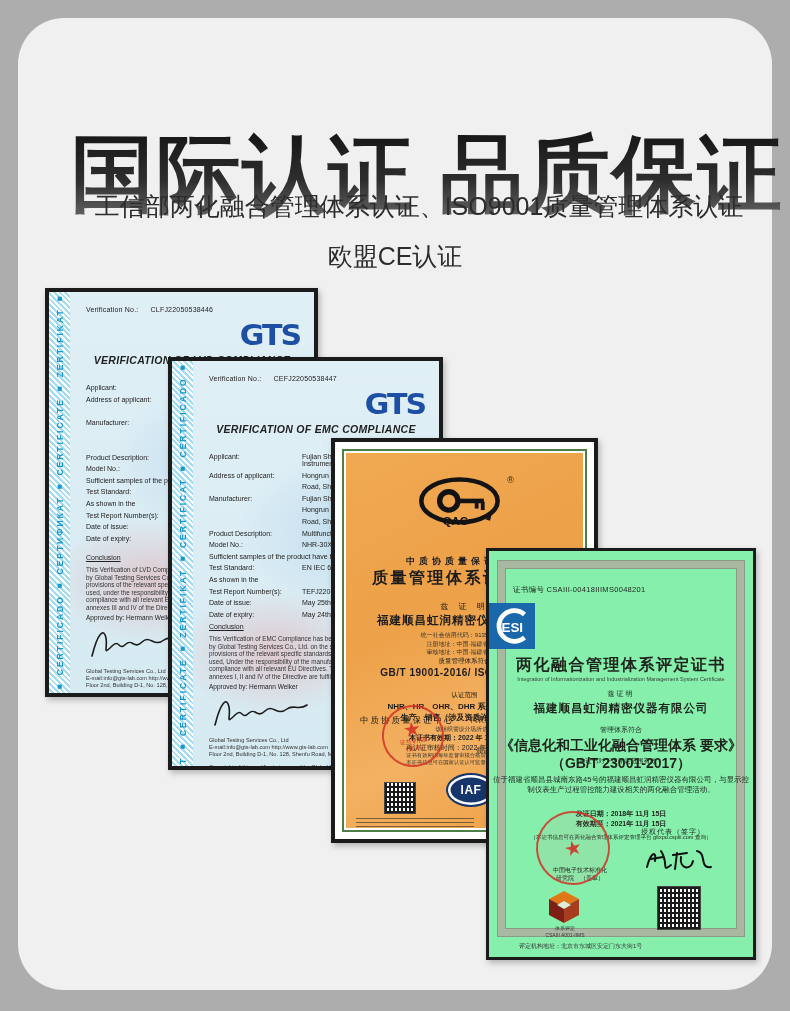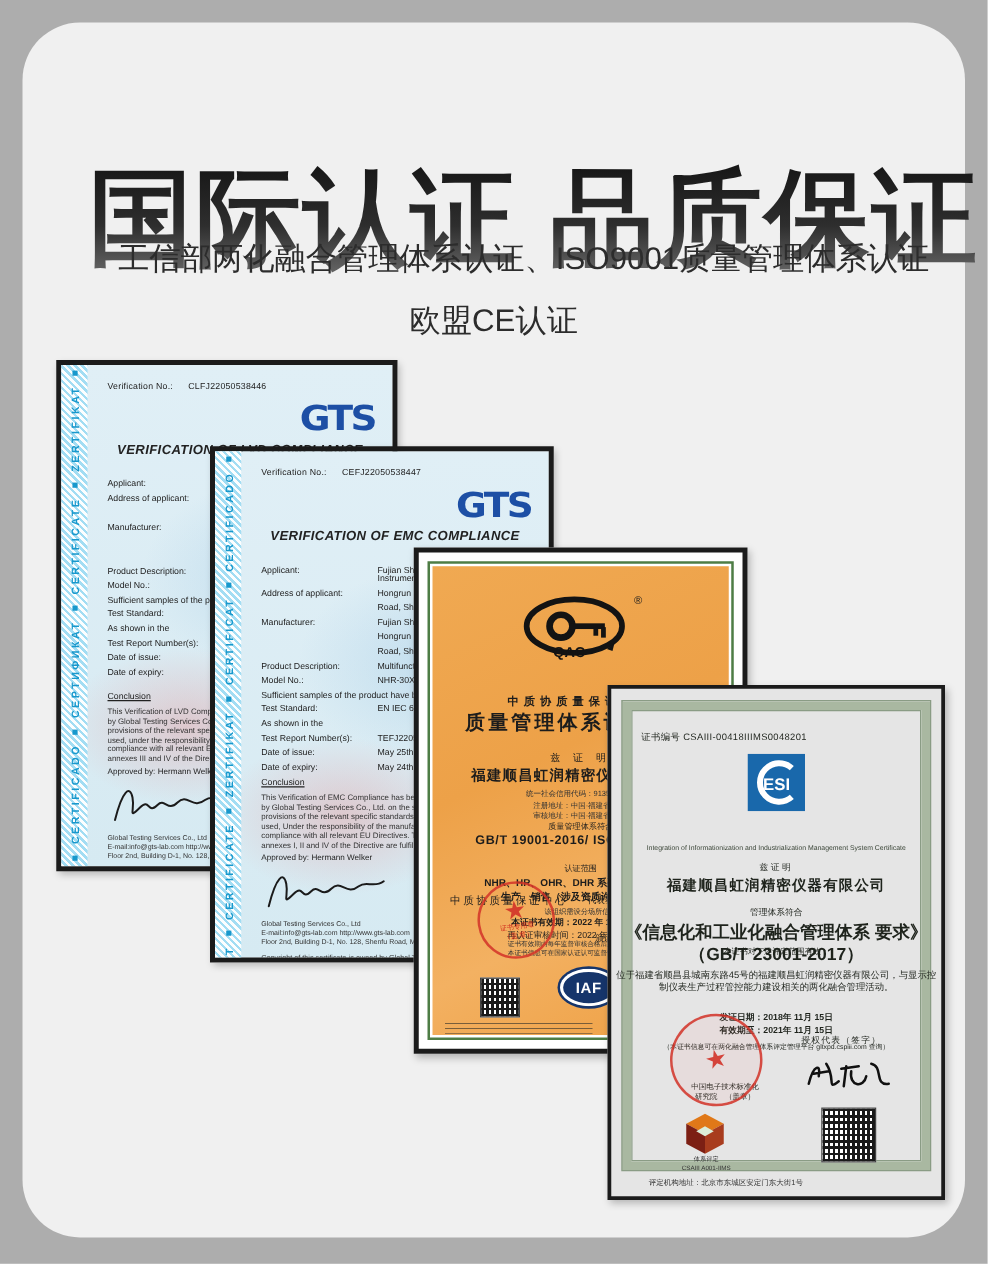--- a/index.html
+++ b/index.html
@@ -93,27 +93,27 @@
         repeating-linear-gradient(90deg,#1a1a1a 0 2px,transparent 2px 4px);}
   .q-qr{position:absolute;left:38px;top:329px;width:30px;height:30px;}
   .q-qrtext{position:absolute;left:10px;top:364px;width:118px;height:10px;
       background:repeating-linear-gradient(0deg,#5a4a33 0 1px,transparent 1px 4px);opacity:.8;}
   .iaf{position:absolute;left:102px;top:322px;width:46px;height:30px;border-radius:50%;
        background:#16356b;box-shadow:0 0 0 2px #16356b, inset 0 0 0 2.5px #fff;
        display:flex;align-items:center;justify-content:center;color:#fff;
        font-weight:bold;font-size:12px;letter-spacing:.5px;}
   
   .iiims{left:486px;top:548px;width:270px;height:412px;z-index:4;border-width:3px;
-        background:#e5e5e5;color:#1e231c;}
+        background:#86efac;color:#1e231c;}
   .gframe{position:absolute;left:9px;right:9px;top:10px;bottom:21px;
         border:7px solid #a9b8a1;box-shadow:inset 0 0 0 1px #8a9c85, 0 0 0 1px #8a9c85;
         background:transparent;}
   .iline{position:absolute;left:0;right:0;text-align:center;}
   .i-no{position:absolute;left:24px;top:34px;font-size:7.5px;letter-spacing:.3px;}
-  .cesi{position:absolute;left:0;right:0;top:52px;text-align:center;}
+  .cesi{position:absolute;left:0;right:0;top:52px;}
   .i-title{top:104px;font-size:16px;font-weight:bold;letter-spacing:1.5px;
         font-family:"Liberation Serif",serif;}
   .i-title-en{top:125px;font-size:5.5px;color:#374234;}
   .i-attest{top:138px;font-size:7px;letter-spacing:2px;}
   .i-company{top:150px;font-size:11.5px;font-weight:bold;letter-spacing:1px;
         font-family:"Liberation Serif",serif;}
   .i-conform{top:174px;font-size:7px;}
   .i-std{top:186px;font-size:14px;font-weight:bold;}
   .i-scopeintro{top:206px;font-size:6.5px;}
   .i-scope1{top:224px;font-size:7.5px;font-weight:normal;}
@@ -369,20 +369,21 @@
 <div class="cert iiims">
   <div class="gframe"></div>
   <div class="i-no">证书编号  CSAIII-00418IIIMS0048201</div>
   <div class="cesi">
     <svg width="46" height="46" viewBox="0 0 48 48">
       <rect width="48" height="48" fill="#1968ab"></rect>
       <path d="M37 12 A16 16 0 1 0 37 36" stroke="#ffffff" stroke-width="5" fill="none"></path>
       <text x="13" y="30" fill="#ffffff" font-size="14" font-weight="bold" font-family="Liberation Sans, sans-serif">ESI</text>
     </svg>
   </div>
+  <div class="iline i-title">两化融合管理体系评定证书</div>
   <div class="iline i-title-en">Integration of Informationization and Industrialization Management System Certificate</div>
   <div class="iline i-attest">兹证明</div>
   <div class="iline i-company">福建顺昌虹润精密仪器有限公司</div>
   <div class="iline i-conform">管理体系符合</div>
   <div class="iline i-std">《信息化和工业化融合管理体系 要求》（GB/T 23001-2017）</div>
   <div class="iline i-scopeintro">本证书对下述评定范围有效：</div>
   <div class="iline i-scope1">位于福建省顺昌县城南东路45号的福建顺昌虹润精密仪器有限公司，与显示控</div>
   <div class="iline i-scope2">制仪表生产过程管控能力建设相关的两化融合管理活动。</div>
   <div class="iline i-issue">发证日期：2018年 11月 15日</div>
   <div class="iline i-valid">有效期至：2021年 11月 15日</div>

